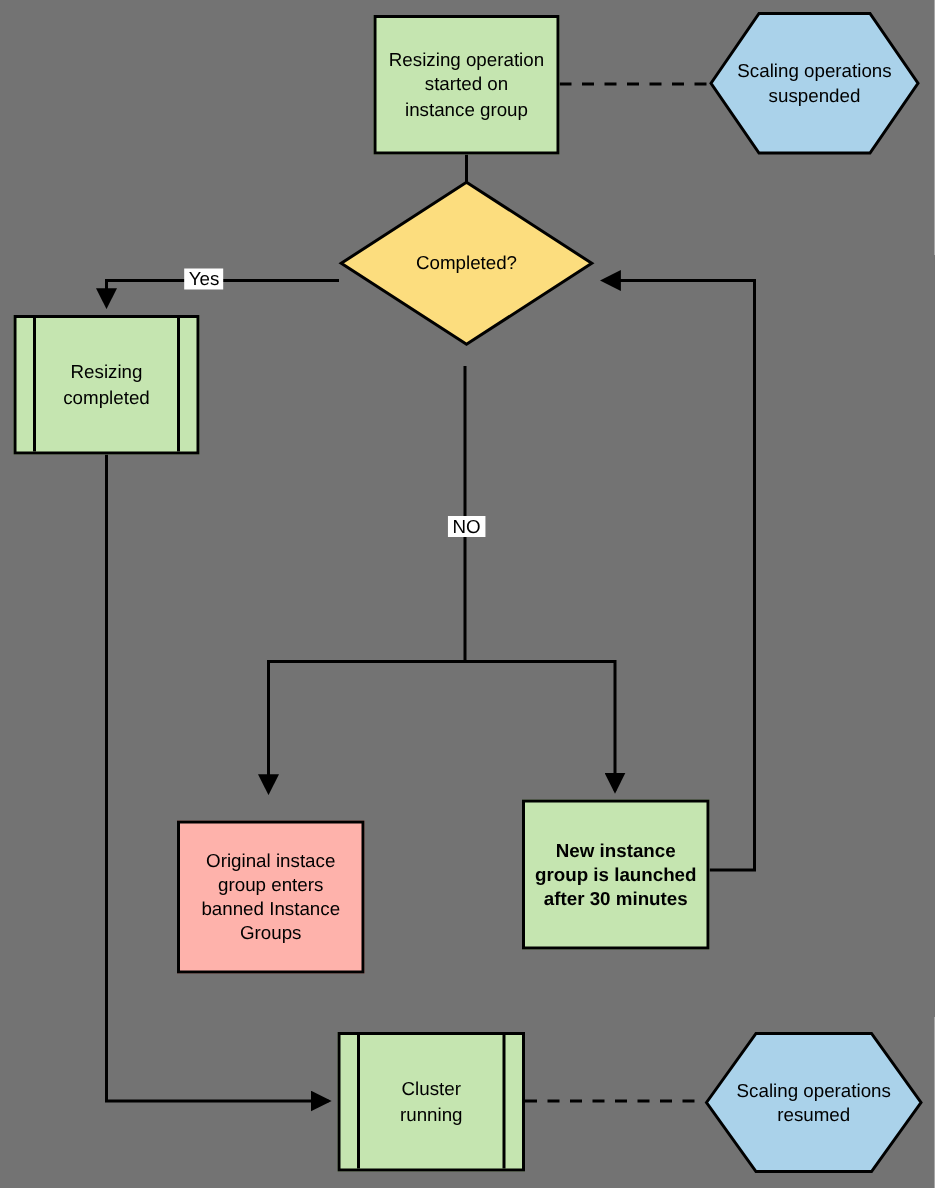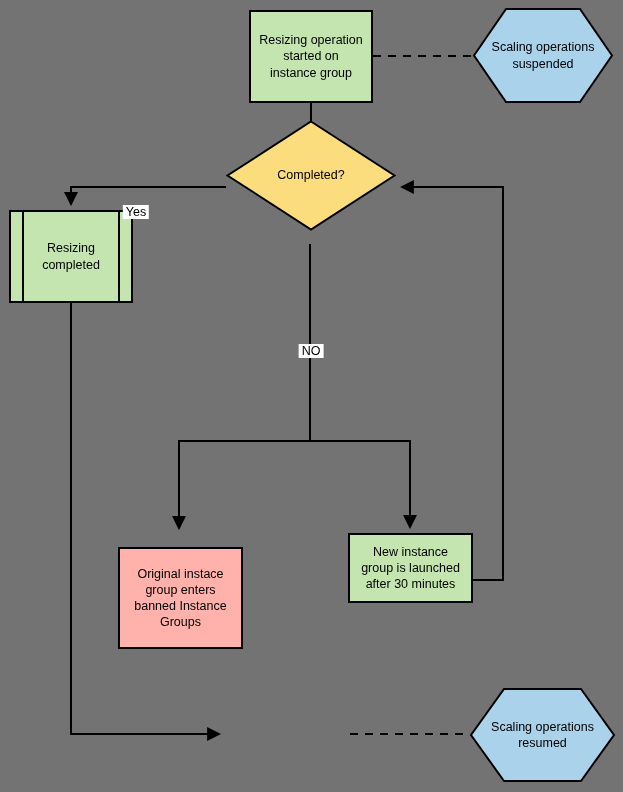--- a/index.html
+++ b/index.html
@@ -139,31 +139,37 @@
 completed</div>
   </div>
 
   <div class="node process pink" style="left:118px; top:547px; width:125px; height:102px;">
     <div class="label">Original instace
 group enters
 banned Instance
 Groups</div>
   </div>
 
-  <div class="node process" style="left:348px; top:533px; width:125px; height:70px;">
+  <div class="node process" style="left:348px; top:533px; width:125px; height:100px;font-weight:bold;">
     <div class="label">New instance
 group is launched
 after 30 minutes</div>
   </div>
 
+  <div class="node process" style="left:225px; top:688px; width:125px; height:93px;">
+    <div class="bar left"></div>
+    <div class="bar right"></div>
+    <div class="label">Cluster
+running</div>
+  </div>
 
   <div class="node" style="left:470px; top:688px; width:145px; height:94px;">
     <svg class="shape-svg" viewBox="0 0 145 94" preserveAspectRatio="none">
       <polygon points="1,47 34,1 111,1 144,47 111,93 34,93" fill="#aad2ea"></polygon>
     </svg>
     <div class="label">Scaling operations
 resumed</div>
   </div>
 
-  <div class="edge-label" style="left:136px; top:186px;margin-top:26px;">Yes</div>
+  <div class="edge-label" style="left:136px; top:186px;">Yes</div>
   <div class="edge-label" style="left:311px; top:351px;text-align:center;">NO</div>
 
 </div>
 
 </body></html>

